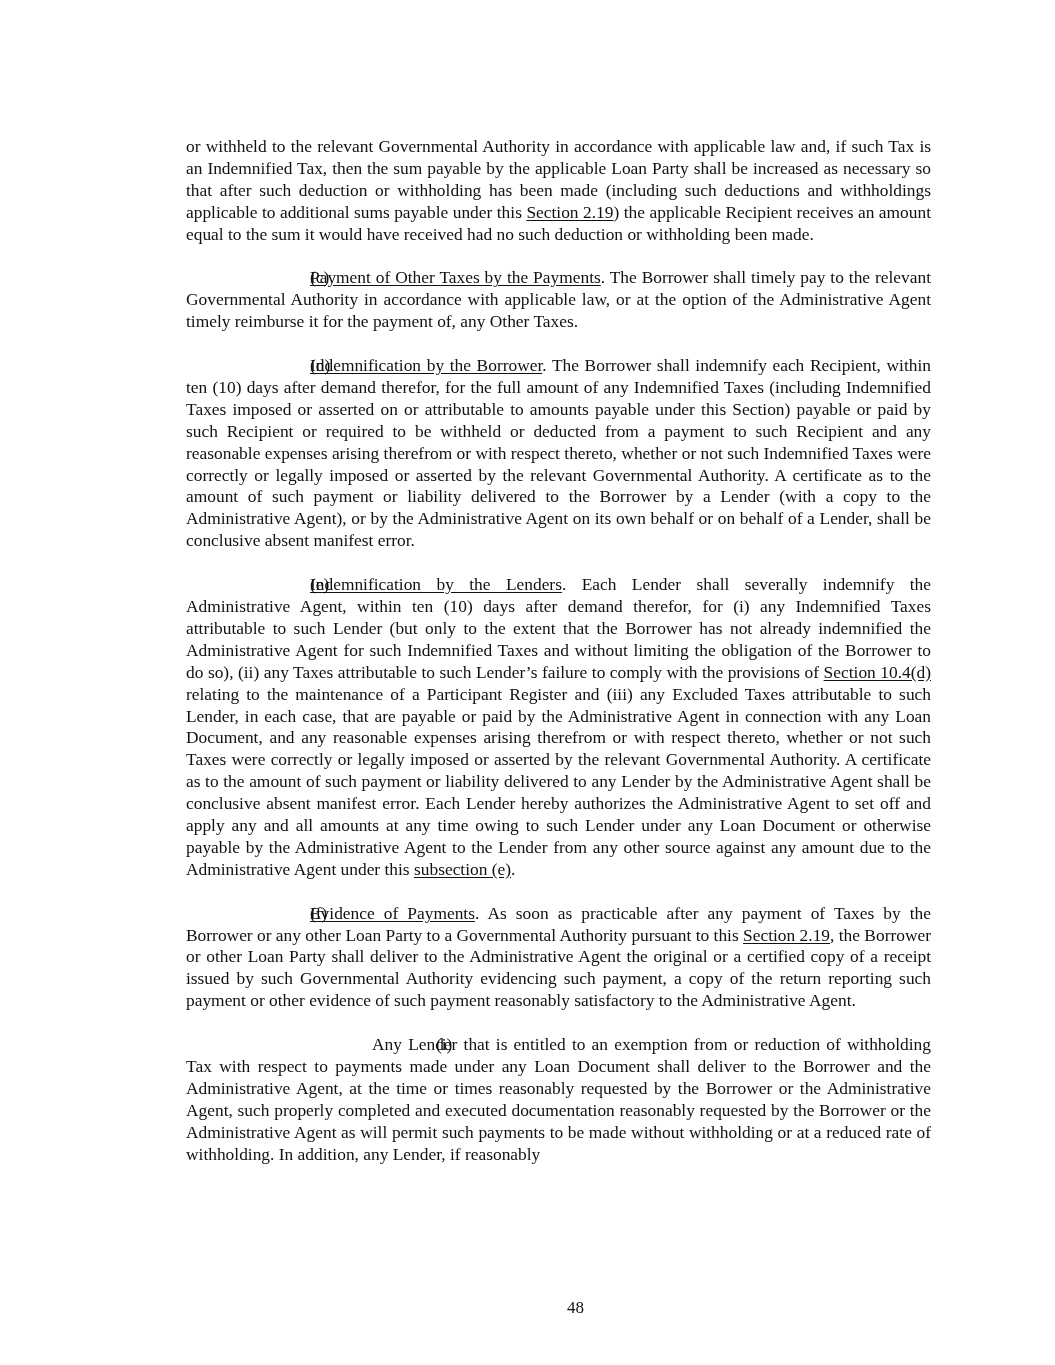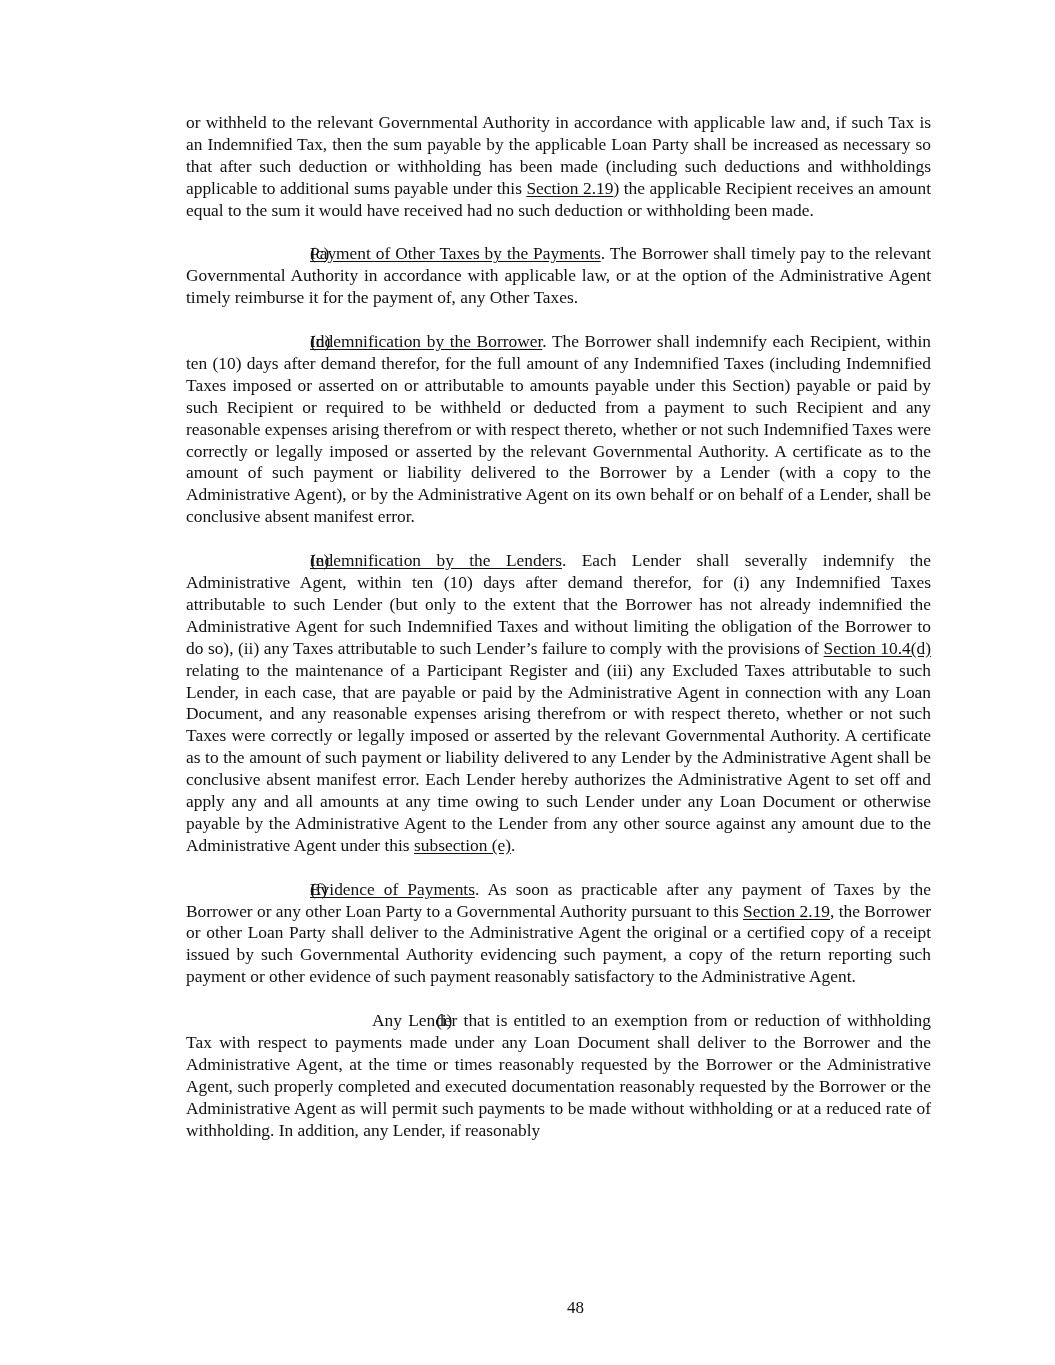--- a/index.html
+++ b/index.html
@@ -1,20 +1,20 @@
 <!DOCTYPE html>
 <html><head>
 <meta charset="utf-8">
 <style>
   html, body { margin: 0; padding: 0; background: #ffffff; }
   body { width: 1055px; height: 1365px; position: relative; overflow: hidden; }
   .page {
     position: absolute;
     left: 186px;
-    top: 112px;
+    top: 136px;
     width: 745px;
     font-family: "Liberation Serif", "DejaVu Serif", serif;
     font-size: 17.4px;
     line-height: 21.9px;
     color: #111;
     text-align: justify;
   }
   p { margin: 0 0 21.9px 0; }
   .first { text-indent: 0; }
   .label { display: inline-block; width: 62px; }

